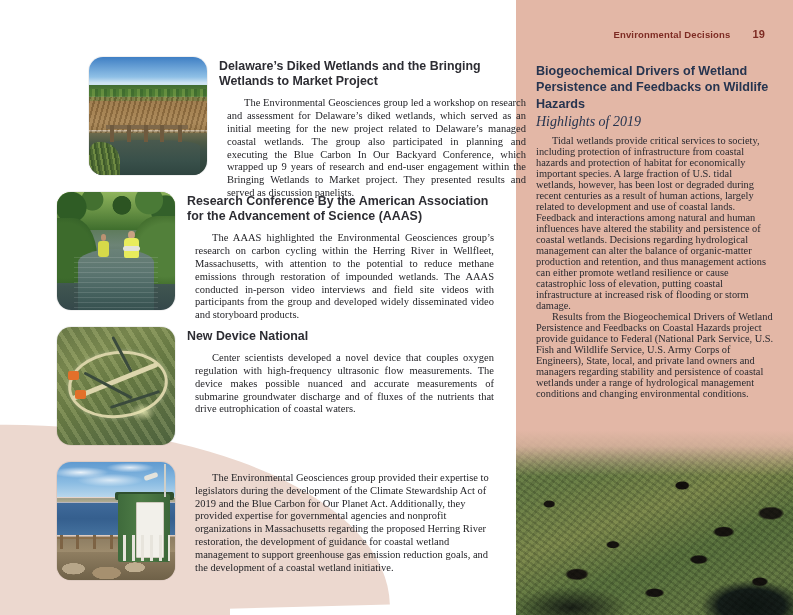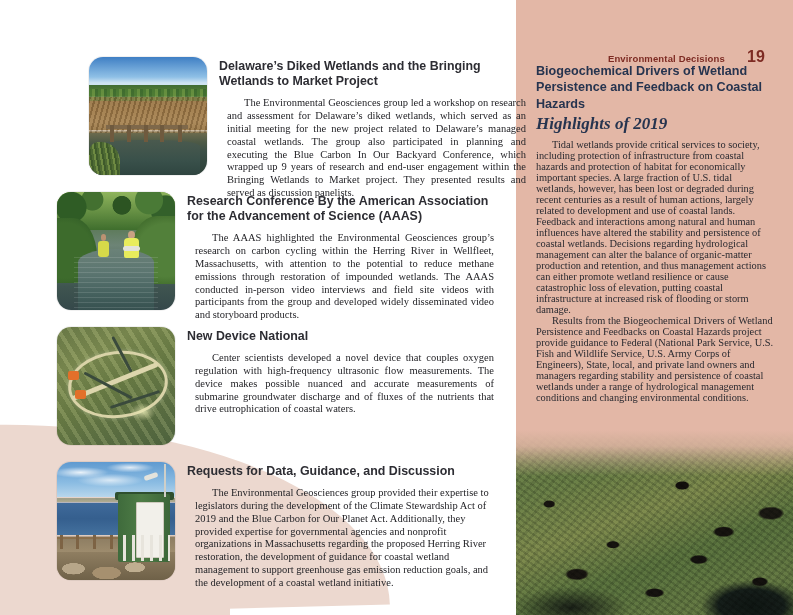--- a/index.html
+++ b/index.html
@@ -75,42 +75,42 @@
     top: 28px;
     display: flex;
     align-items: baseline;
     gap: 22px;
     font-family: "Liberation Sans", sans-serif;
     font-weight: bold;
     font-size: 9.5px;
     color: #7d2b23;
     letter-spacing: 0.15px;
   }
-  .running-head .pg { font-size: 16px; margin-top: 20px; }
+  .running-head .pg { font-size: 11px; }
 
   
   .sidebar-body {
     position: absolute;
     left: 20px;
     top: 63px;
     width: 238px;
   }
   .sidebar-title {
     font-family: "Liberation Sans", sans-serif;
     font-weight: bold;
     font-size: 12.6px;
     line-height: 16.4px;
     color: #26344f;
     margin: 0 0 1px 0;
   }
   .sidebar-sub {
     font-family: "Liberation Serif", serif;
     font-style: italic;
-    font-weight: bold;
-    font-size: 17px;
+    font-weight: normal;
+    font-size: 14px;
     color: #26344f;
     margin: 2px 0 5px 0;
   }
   .sidebar-para {
     font-size: 10.4px;
     line-height: 11px;
     color: #2a2a30;
     text-align: left;
     text-indent: 16px;
     margin: 0;
@@ -358,21 +358,21 @@
   .art-para.last-taper { text-align: left; }
 </style>
 </head>
 <body>
 
 <div class="page">
 
   <div class="pink-panel">
 
     <div class="sidebar-body">
-      <h2 class="sidebar-title">Biogeochemical Drivers of Wetland Persistence and Feedback on Coastal Hazards</h2>
+      <h2 class="sidebar-title">Biogeochemical Drivers of Wetland Persistence and Feedbacks on Wildlife Hazards</h2>
       <div class="sidebar-sub">Highlights of 2019</div>
       <p class="sidebar-para">Tidal wetlands provide critical services to society, including protection of infrastructure from coastal hazards and protection of habitat for economically important species. A large fraction of U.S. tidal wetlands, however, has been lost or degraded during recent centuries as a result of human actions, largely related to development and use of coastal lands. Feedback and interactions among natural and human influences have altered the stability and persistence of coastal wetlands. Decisions regarding hydrological management can alter the balance of organic-matter production and retention, and thus management actions can either promote wetland resilience or cause catastrophic loss of elevation, putting coastal infrastructure at increased risk of flooding or storm damage.</p>
       <p class="sidebar-para">Results from the Biogeochemical Drivers of Wetland Persistence and Feedbacks on Coastal Hazards project provide guidance to Federal (National Park Service, U.S. Fish and Wildlife Service, U.S. Army Corps of Engineers), State, local, and private land owners and managers regarding stability and persistence of coastal wetlands under a range of hydrological management conditions and changing environmental conditions.</p>
     </div>
 
     <div class="aerial">
       <div class="aerial-img"></div>
       <div class="aerial-grain"></div>
       <div class="aerial-fade"></div>
     </div>
@@ -471,19 +471,18 @@
           </div>
           <div class="roof"></div>
           <div class="shed"></div>
           <div class="door"></div>
           <div class="rail"></div>
           <div class="mast"></div>
           <div class="sensor"></div>
         </div>
       </div>
       <div class="art-text">
-        <h3 class="art-head">Requests for Data, Guidance, and Discussion</h3>
         <p class="art-para last-taper" style="width:300px;">The Environmental Geosciences group provided their expertise to legislators during the development of the Climate Stewardship Act of 2019 and the Blue Carbon for Our Planet Act. Additionally, they provided expertise for governmental agencies and nonprofit organizations in Massachusetts regarding the proposed Herring River restoration, the development of guidance for coastal wetland management to support greenhouse gas emission reduction goals, and the development of a coastal wetland initiative.</p>
       </div>
     </div>
 
   </div>
 </div>
 
 </body></html>

